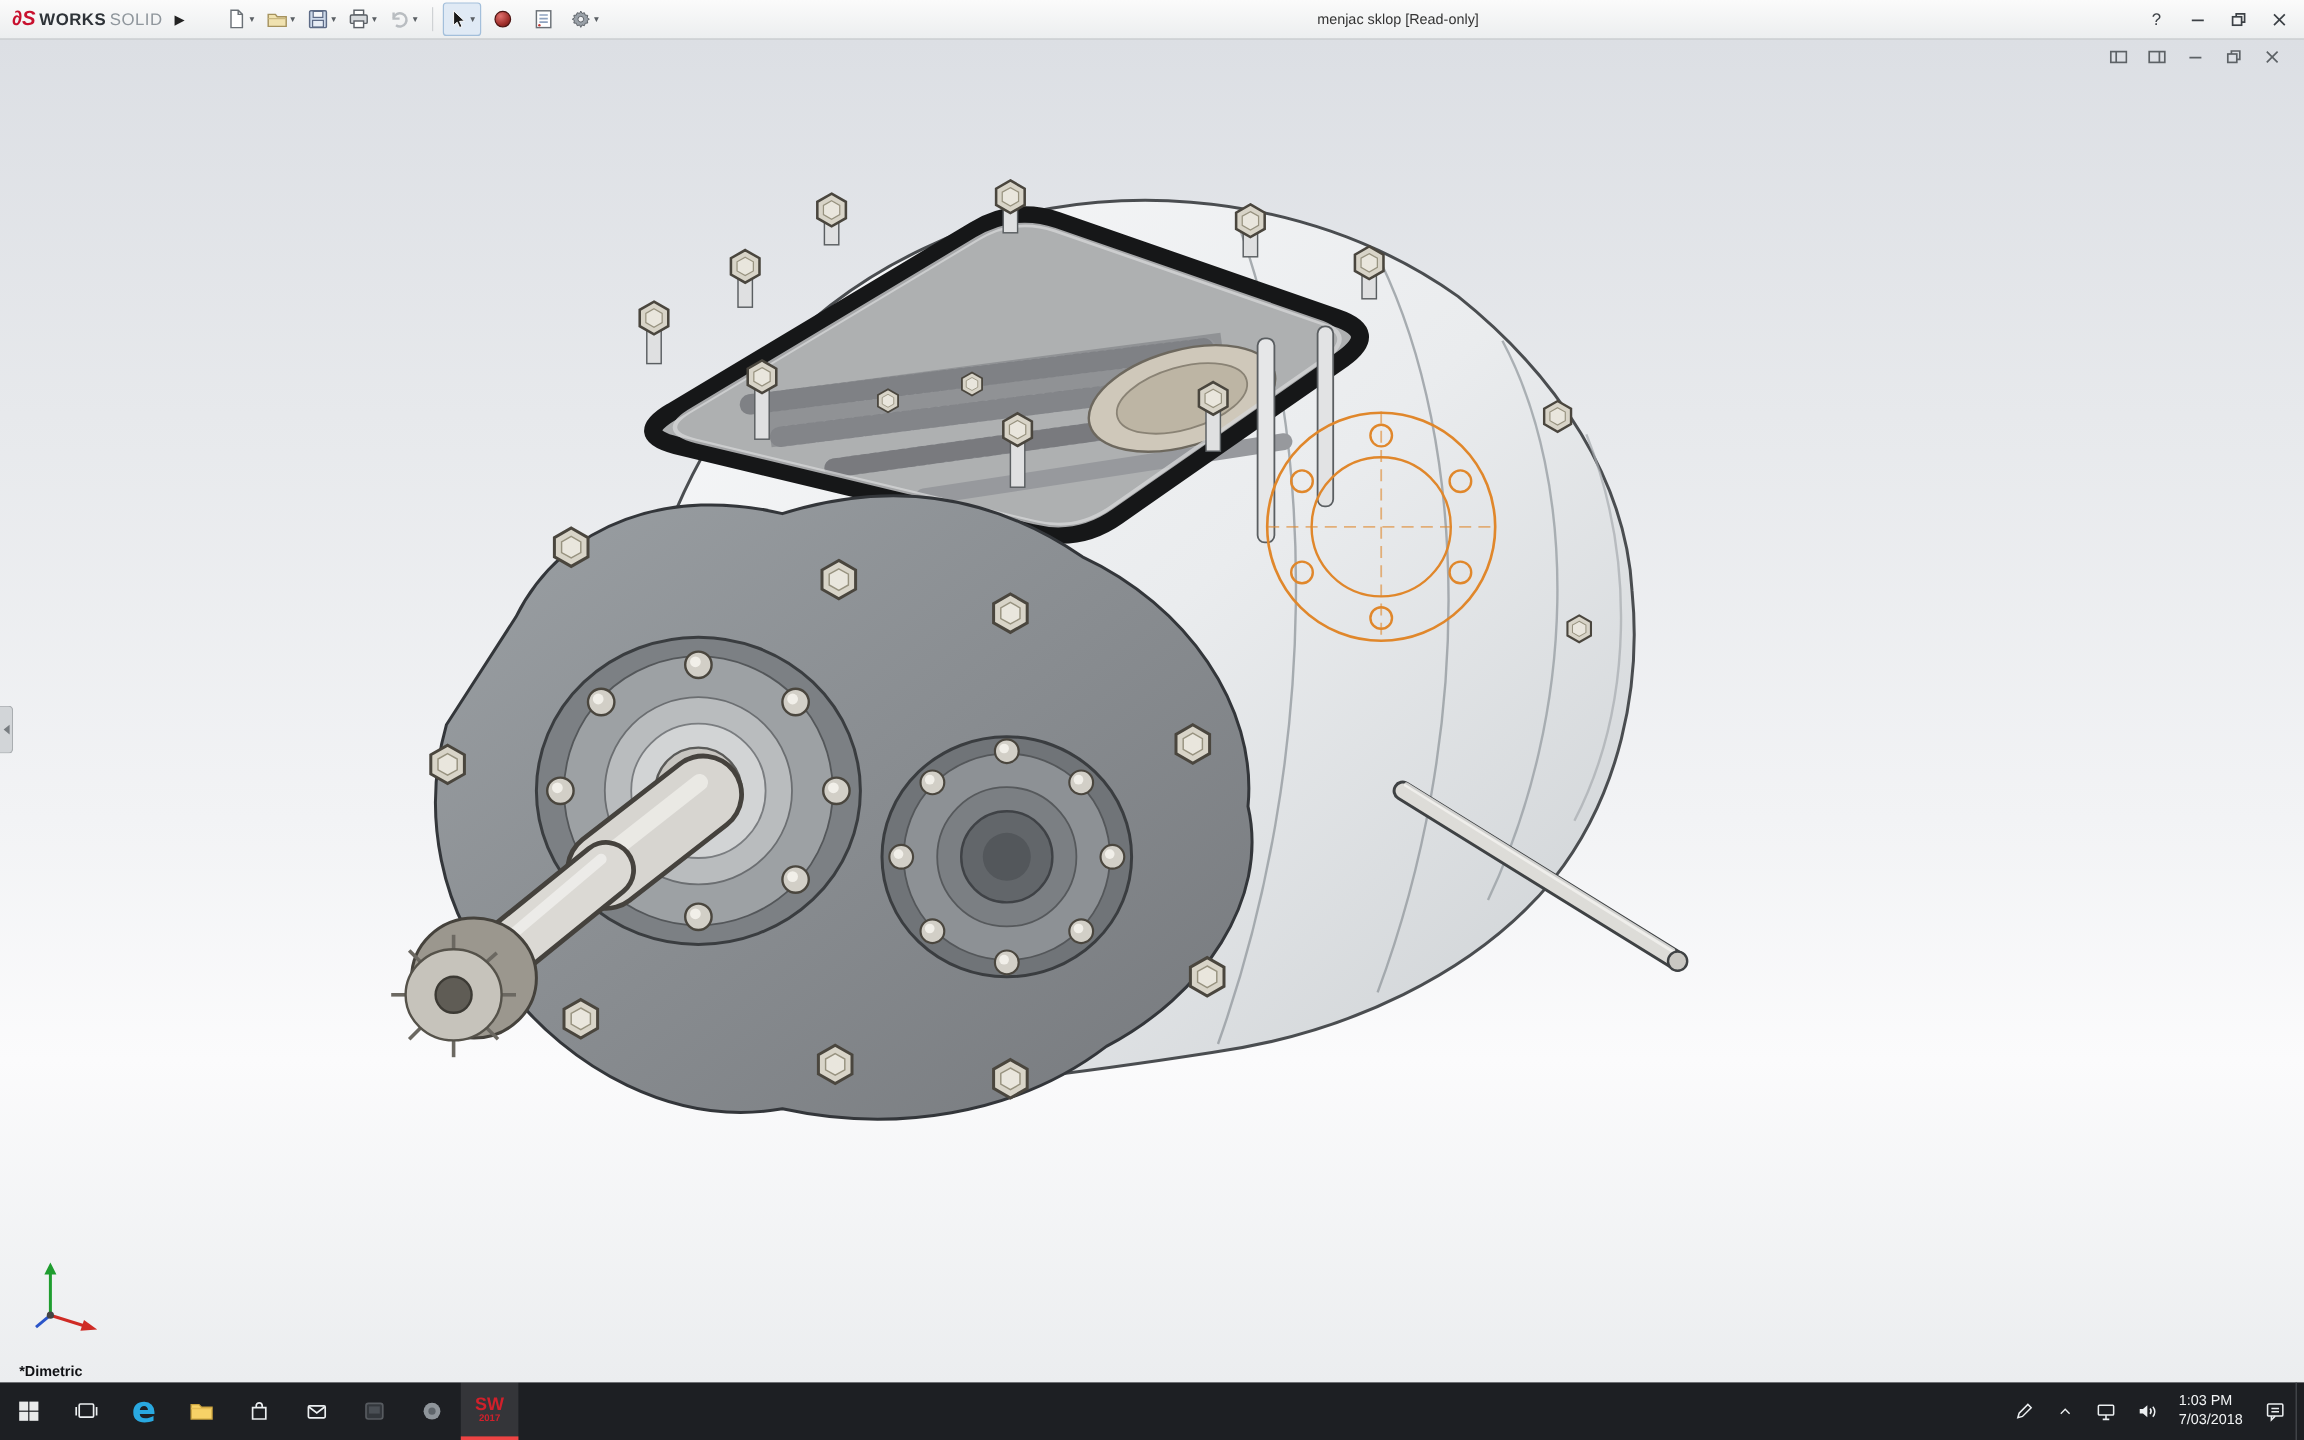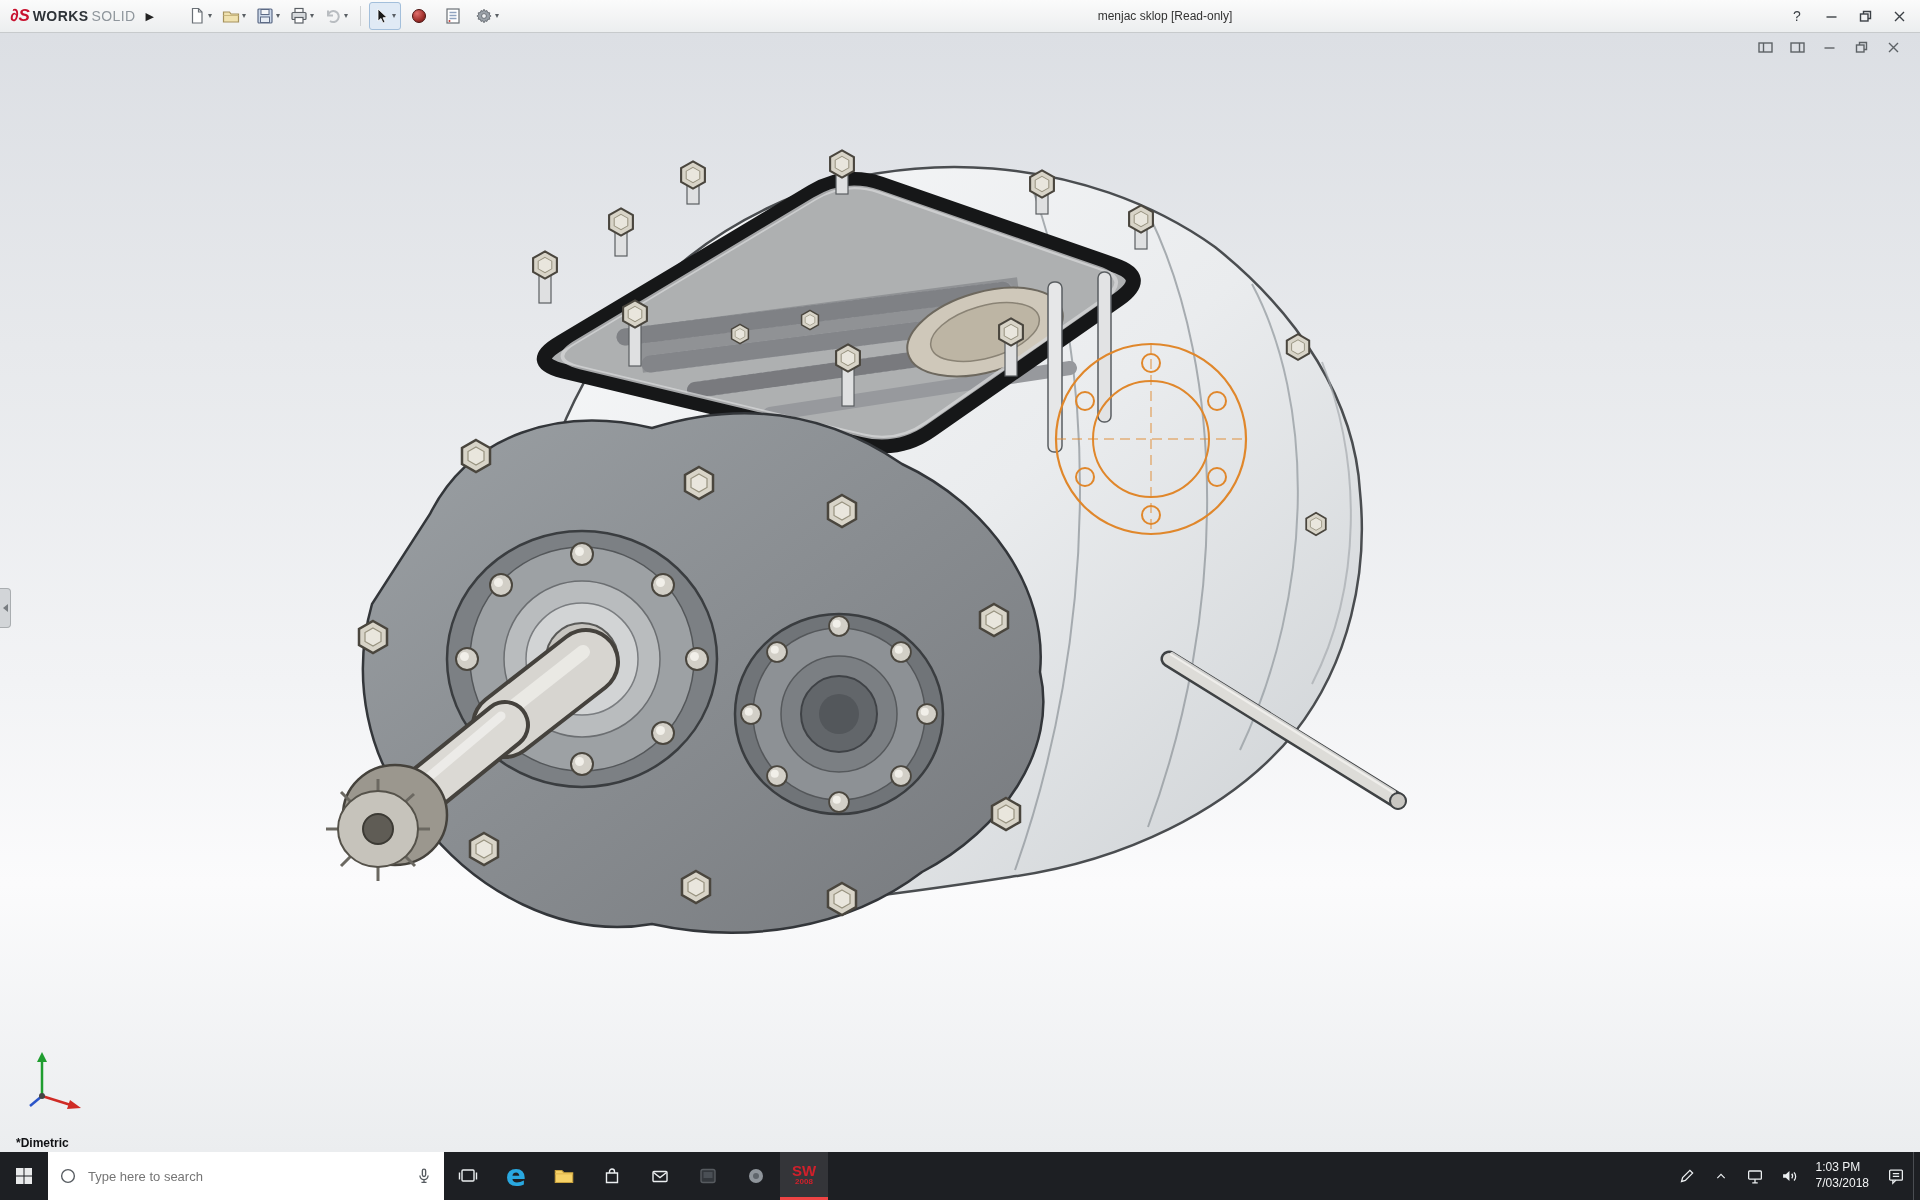--- a/index.html
+++ b/index.html
@@ -374,30 +374,20 @@
 
   <div class="taskbar">
     <div class="tk-item">
       <svg width="22" height="22" viewBox="0 0 22 22">
         <rect x="3" y="3" width="7.5" height="7.5" fill="#e9eaeb" stroke="none"></rect>
         <rect x="11.5" y="3" width="7.5" height="7.5" fill="#e9eaeb" stroke="none"></rect>
         <rect x="3" y="11.5" width="7.5" height="7.5" fill="#e9eaeb" stroke="none"></rect>
         <rect x="11.5" y="11.5" width="7.5" height="7.5" fill="#e9eaeb" stroke="none"></rect>
       </svg>
     </div>
-    <div class="search-box">
-      <svg width="20" height="20" viewBox="0 0 22 22">
-          <circle cx="11" cy="11" r="7"></circle>
-        </svg>
-      <input type="text" placeholder="Type here to search" style="">
-      <svg width="20" height="20" viewBox="0 0 22 22">
-          <rect x="9.2" y="3.5" width="3.6" height="8" rx="1.8"></rect>
-          <path d="M6.5 10.5 a4.5 4.5 0 0 0 9 0 M11 15 v3 M8.2 18 h5.6"></path>
-        </svg>
-    </div>
     <div class="tk-item">
       <svg width="22" height="22" viewBox="0 0 22 22">
           <rect x="5" y="5" width="12" height="11" rx="1"></rect>
           <path d="M2.5 7.5 v7 M19.5 7.5 v7"></path>
         </svg>
     </div>
     <div class="tk-item">
         <span class="edge-e">e</span>
       </div>
     <div class="tk-item">
@@ -425,21 +415,21 @@
         </svg>
     </div>
     <div class="tk-item">
       <svg width="22" height="22" viewBox="0 0 22 22">
           <circle cx="11" cy="11" r="7" fill="#8f959b" stroke="none"></circle>
           <circle cx="11" cy="11" r="3" fill="#5f656b" stroke="none"></circle>
         </svg>
     </div>
     <div class="tk-item sw-item" style="display:flex;">
       <span class="sw-glyph">SW</span>
-      <span class="sw-year">2008</span>
+      <span class="sw-year">2017</span>
     </div>
 
     <div class="tray">
       <div class="tk-item">
         <svg width="20" height="20" viewBox="0 0 22 22">
             <path d="M5 17 l1.2-4.2 8-8 3 3 -8 8 z"></path>
           </svg>
       </div>
       <div class="tk-item">
         <svg width="18" height="18" viewBox="0 0 22 22">

